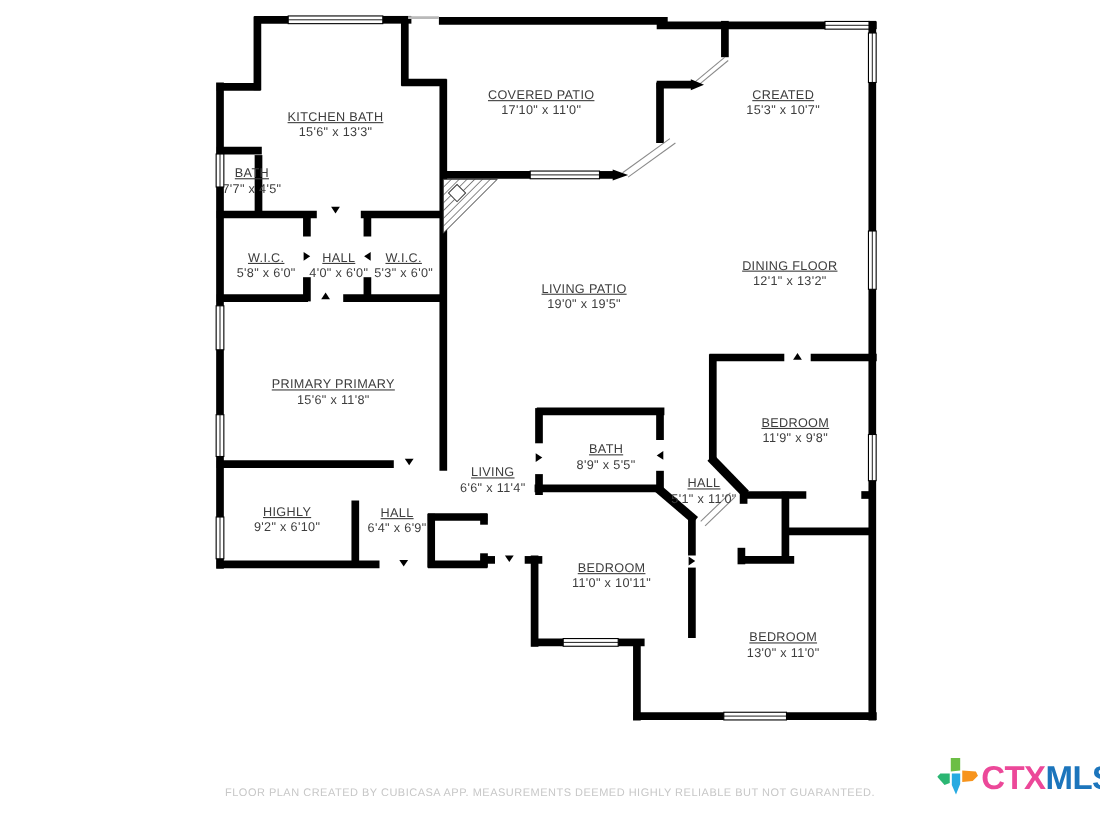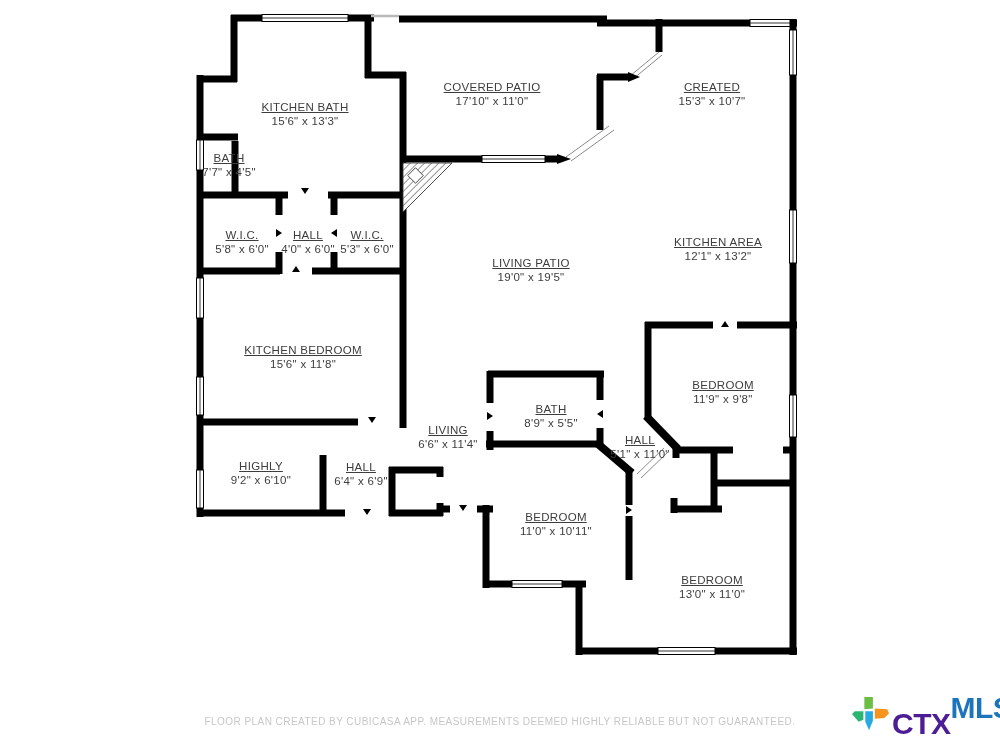--- a/index.html
+++ b/index.html
@@ -16,21 +16,21 @@
   .room-name{display:block;text-decoration:underline;}
   .room-dims{display:block;}
   .footer-note{
     position:absolute;left:0;top:716px;width:100%;text-align:center;
     color:#c7c7c7;font-size:10px;letter-spacing:.45px;
   }
   .brand-logo{
     position:absolute;left:852px;top:688px;display:flex;align-items:center;gap:2px;
   }
   .brand-text{font-size:30px;font-weight:bold;letter-spacing:-.5px;line-height:40px;display:flex;}
-  .brand-ctx{color:#4c1d95;margin-top:16px;}
+  .brand-ctx{color:#ec4899;}
   .brand-mls{color:#1C75BC;}
 </style>
 </head>
 <body>
 
 <div class="canvas">
 
   <svg class="plan-svg" width="1000" height="750" viewBox="0 0 1000 750">
     <defs>
       <pattern id="hatch" patternUnits="userSpaceOnUse" width="5" height="5" patternTransform="rotate(45)">
@@ -237,25 +237,25 @@
   </div>
   <div class="room-label" style="left:367px;top:229px">
     <span class="room-name">W.I.C.</span>
     <span class="room-dims">5'3" x 6'0"</span>
   </div>
   <div class="room-label" style="left:531px;top:257px">
     <span class="room-name">LIVING PATIO</span>
     <span class="room-dims">19'0" x 19'5"</span>
   </div>
   <div class="room-label" style="left:718px;top:236px">
-    <span class="room-name">KITCHEN AREA</span>
+    <span class="room-name">DINING FLOOR</span>
     <span class="room-dims">12'1" x 13'2"</span>
   </div>
   <div class="room-label" style="left:303px;top:344px">
-    <span class="room-name">KITCHEN BEDROOM</span>
+    <span class="room-name">PRIMARY PRIMARY</span>
     <span class="room-dims">15'6" x 11'8"</span>
   </div>
   <div class="room-label" style="left:723px;top:379px">
     <span class="room-name">BEDROOM</span>
     <span class="room-dims">11'9" x 9'8"</span>
   </div>
   <div class="room-label" style="left:448px;top:424px">
     <span class="room-name">LIVING</span>
     <span class="room-dims">6'6" x 11'4"</span>
   </div>

